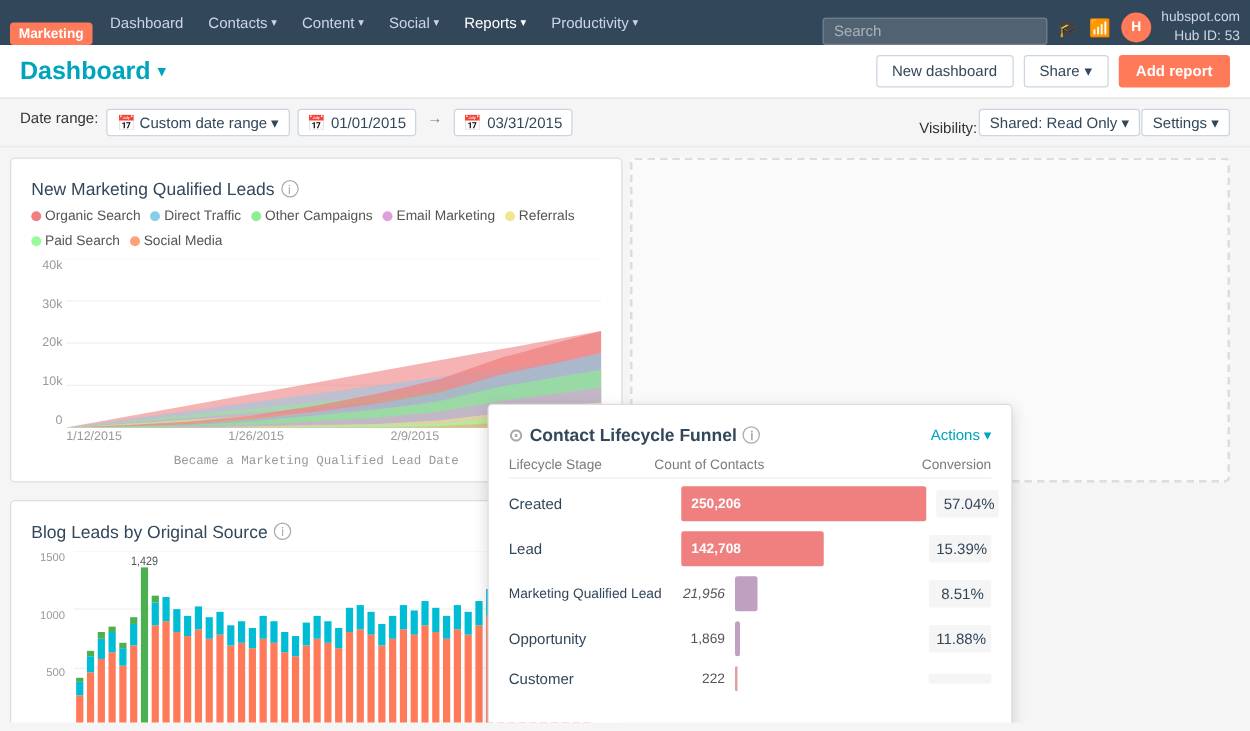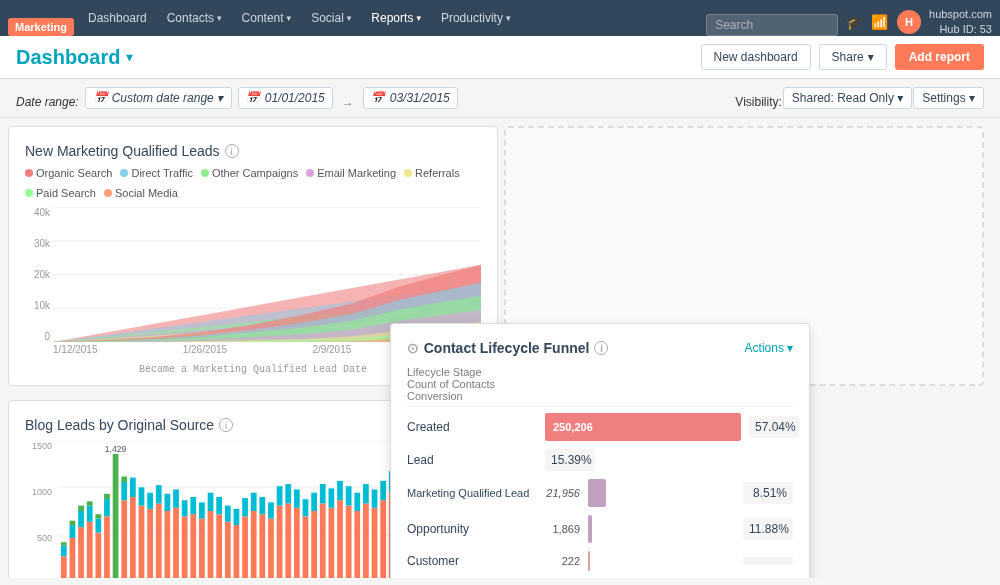--- a/index.html
+++ b/index.html
@@ -41,21 +41,21 @@
     }
     .nav-item.active { color: #fff; }
     .nav-item .caret { font-size: 9px; margin-left: 3px; }
     .nav-search {
       background: rgba(255,255,255,0.15);
       border: 1px solid rgba(255,255,255,0.2);
       border-radius: 3px;
       color: #fff;
       padding: 3px 8px;
       font-size: 12px;
-      width: 132px;
+      width: 180px;
       outline: none;
     }
     .nav-search::placeholder { color: rgba(255,255,255,0.5); }
     .nav-right {
       display: flex;
       align-items: center;
       gap: 8px;
       margin-left: 8px;
     }
     .nav-icon { color: #cbd6e2; font-size: 14px; cursor: pointer; }
@@ -126,25 +126,24 @@
     .date-bar {
       background: #f5f5f5;
       padding: 8px 16px;
       display: flex;
       align-items: center;
       justify-content: space-between;
       border-bottom: 1px solid #e5e5e5;
     }
     .date-bar-left {
       display: flex;
-      align-items: flex-end;
+      align-items: flex-start;
       gap: 6px;
       font-size: 12px;
       color: #333;
-      font-style: italic;
     }
     .date-range-btn {
       border: 1px solid #cbd6e2;
       background: #fff;
       padding: 3px 8px;
       border-radius: 3px;
       font-size: 12px;
       color: #33475b;
       cursor: pointer;
       display: flex; align-items: center; gap: 3px;
@@ -326,21 +325,20 @@
       gap: 3px;
     }
     .funnel-header {
       display: flex;
       justify-content: space-between;
       color: #7c7c7c;
       font-size: 11px;
       margin-bottom: 6px;
       padding-bottom: 4px;
       border-bottom: 1px solid #eee;
-      flex-direction: column;
     }
     .funnel-row {
       display: flex;
       align-items: center;
       margin-bottom: 8px;
       gap: 8px;
     }
     .funnel-stage {
       width: 130px;
       color: #33475b;
@@ -712,20 +710,23 @@
     <div class="funnel-row">
       <div class="funnel-stage">Created</div>
       <div class="funnel-bar-container">
         <div class="funnel-bar" style="background:#f08080; width:196px;">250,206</div>
       </div>
       <div class="funnel-conversion">57.04%</div>
     </div>
 
     <div class="funnel-row">
       <div class="funnel-stage">Lead</div>
+      <div class="funnel-bar-container">
+        <div class="funnel-bar" style="background:#f08080; width:114px;">142,708</div>
+      </div>
       <div class="funnel-conversion">15.39%</div>
     </div>
 
     <div class="funnel-row">
       <div class="funnel-stage" style="font-size:11px;">Marketing Qualified Lead</div>
       <div class="funnel-bar-container">
         <div class="funnel-count" style="color:#555;font-style:italic;">21,956</div>
         <div style="width:18px; height:28px; background:#c0a0c0; border-radius:2px; margin-left:4px;"></div>
       </div>
       <div class="funnel-conversion">8.51%</div>

